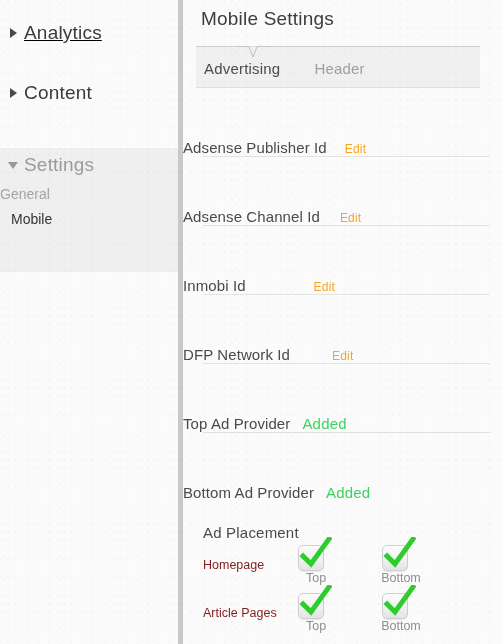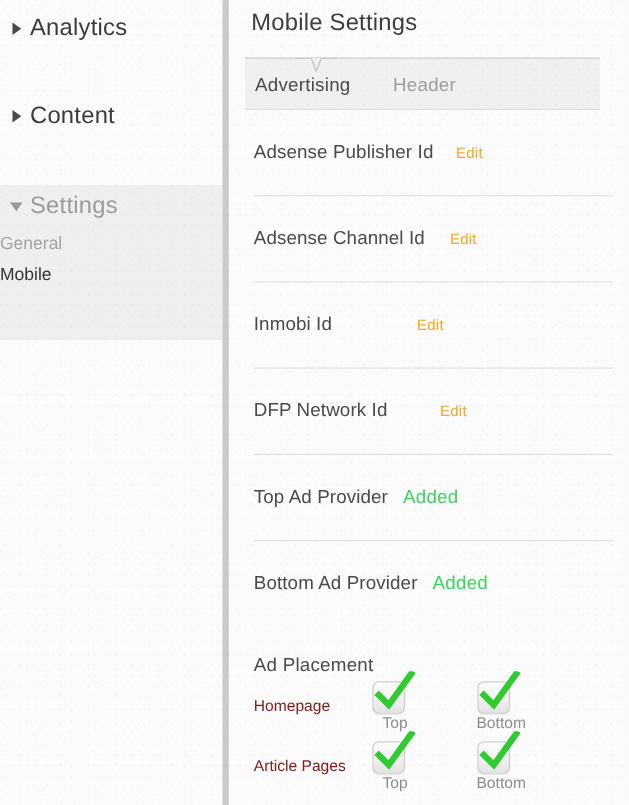--- a/index.html
+++ b/index.html
@@ -43,21 +43,21 @@
     flex: 0 0 178px;
     background: #fbfbfb;
     height: 100%;
   }
   .nav-section {
     position: absolute;
     left: 0;
     width: 100%;
     box-sizing: border-box;
   }
-  .nav-section.sec-analytics { top: 6px; }
+  .nav-section.sec-analytics { top: 16px; text-decoration: underline; }
   .nav-section.sec-content   { top: 76px; }
   .nav-section.sec-settings  {
     top: 148px;
     height: 124px;
     background: #efefef;
   }
 
   .nav-head {
     display: flex;
     align-items: center;
@@ -94,21 +94,21 @@
     color: #3b3b3b;
     letter-spacing: 0.2px;
   }
   .nav-title.muted { color: #9b9b9b; }
 
   .nav-sub {
     font-size: 14px;
     line-height: 25px;
     color: #a4a4a4;
   }
-  .nav-sub.selected { color: #333333; }
+  .nav-sub.selected { color: #333333; margin-left: 11px; }
 
   
   .divider {
     position: absolute;
     left: 178px;
     top: 0;
     width: 5px;
     height: 100%;
     background: #c9c9c9;
     z-index: 20;
@@ -170,22 +170,21 @@
   .rows {
     position: absolute;
     left: 0;
     right: 0;
     top: 87px;
   }
   .srow {
     position: relative;
     height: 69px;
     display: flex;
-    align-items: center;
-    padding-left: 20px;
+    align-items: flex-end;
   }
   .srow + .srow::before {
     content: "";
     position: absolute;
     left: 20px;
     right: 13px;
     top: 0;
     height: 1px;
     background: #e3e3e3;
   }

